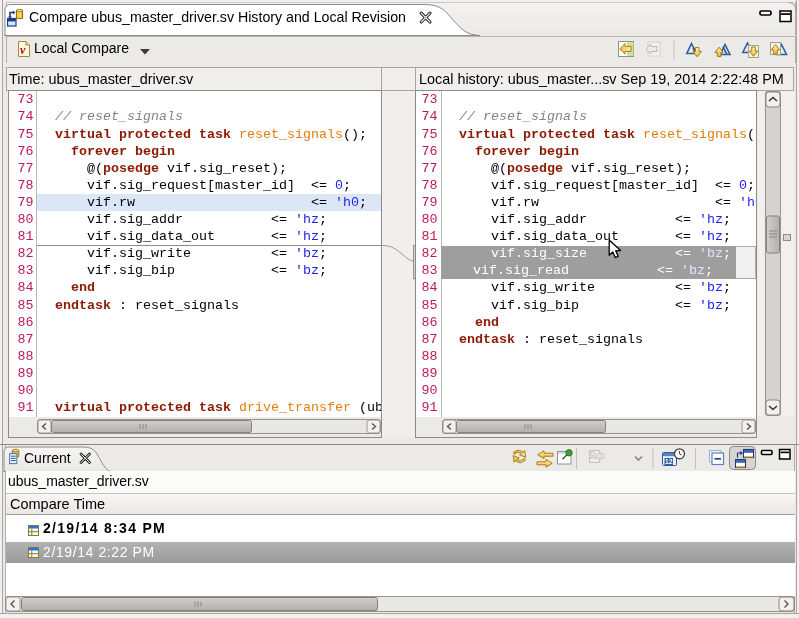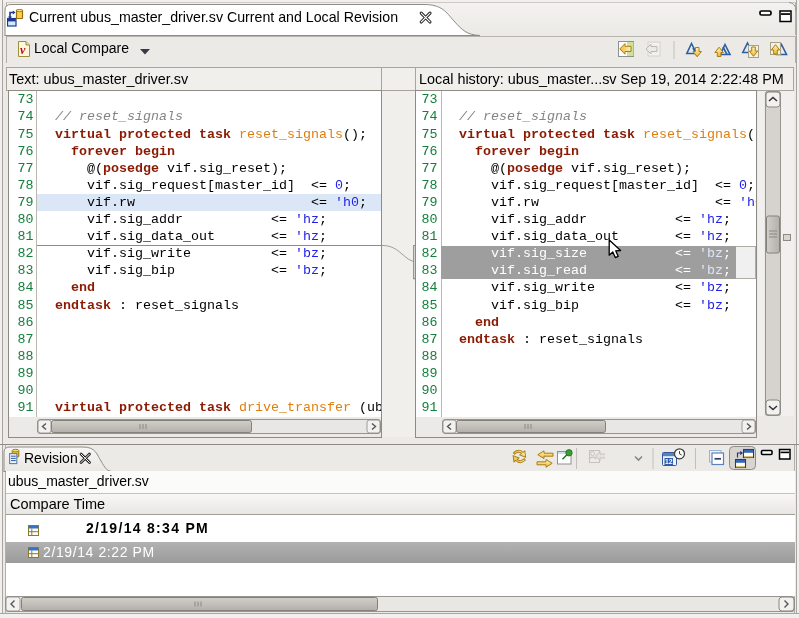--- a/index.html
+++ b/index.html
@@ -2,21 +2,21 @@
 <html><head><meta charset="utf-8">
 <style>
 * { margin:0; padding:0; box-sizing:border-box; }
 html,body { width:799px; height:618px; overflow:hidden; }
 body { position:relative; background:#eceae7; font-family:"Liberation Sans",sans-serif;
        -webkit-font-smoothing:antialiased; }
 .abs { position:absolute; }
 .cl { position:absolute; height:17.1px; line-height:17.1px; font-family:"Liberation Mono",monospace;
       font-size:13.33px; white-space:pre; overflow:hidden; color:#000; }
 .ln { position:absolute; height:17.1px; line-height:17.1px; font-family:"Liberation Mono",monospace;
-      font-size:13.33px; text-align:right; color:#15803d; }
+      font-size:13.33px; text-align:right; color:#be185d; }
 .k { color:#8b1a03; font-weight:bold; }
 .f { color:#e07f0d; }
 .c { color:#848484; font-style:italic; }
 .b { color:#2121e8; }
 .sel, .sel span { color:#ffffff !important; }
 .sel .b { color:#dfe5fb !important; }
 .hdrbox { position:absolute; top:67px; height:24px; background:#f1efec; border:1px solid #a8a49e;
           font-size:14.4px; line-height:23px; color:#000; white-space:nowrap; overflow:hidden; }
 </style></head>
 <body>
@@ -34,21 +34,21 @@
 
 <svg class="abs" style="left:7px;top:9px" width="17" height="18" viewBox="0 0 17 18">
   <rect x="0.5" y="9.5" width="8.5" height="7.5" fill="#cfeafc" stroke="#1d3a8f" stroke-width="1.2"></rect>
   <rect x="0.8" y="9.8" width="7.9" height="2.6" fill="#1d3a8f"></rect>
   <rect x="9.5" y="1" width="6" height="8.5" rx="0.5" fill="#f7d34a" stroke="#9a6d10" stroke-width="1.2"></rect>
   <ellipse cx="12.5" cy="1.6" rx="3" ry="1.1" fill="#fbe78a" stroke="#9a6d10" stroke-width="0.8"></ellipse>
   <path d="M3,8 L3,3.5 L6,3.5" fill="none" stroke="#1d3a8f" stroke-width="1.6"></path>
   <path d="M5.8,1.5 L8.5,3.5 L5.8,5.5 Z" fill="#1d3a8f"></path>
   <path d="M1,7.5 L5,7.5 L3,10 Z" fill="#1d3a8f"></path>
 </svg>
-<div class="abs" style="left:29px;top:8px;font-size:14.2px;line-height:19px;color:#000;">Current ubus_master_driver.sv Current and Local Revision</div>
+<div class="abs" style="left:29px;top:8px;font-size:14.2px;line-height:19px;color:#000;">Compare ubus_master_driver.sv History and Local Revision</div>
 <svg class="abs" style="left:419px;top:11px" width="14" height="14" viewBox="0 0 14 14">
   <path d="M2.2,2.2 L11,11 M11,2.2 L2.2,11" stroke="#1c1c1c" stroke-width="3.1" stroke-linecap="round"></path>
   <path d="M2.2,2.2 L11,11 M11,2.2 L2.2,11" stroke="#ffffff" stroke-width="1.1" stroke-linecap="round"></path>
 </svg>
 
 <svg class="abs" style="left:759px;top:9px" width="36" height="15" viewBox="0 0 36 15">
   <rect x="1" y="2" width="11" height="4" rx="1.5" fill="#fff" stroke="#000" stroke-width="1.7"></rect>
   <rect x="21" y="2" width="11" height="10.5" fill="#fff" stroke="#000" stroke-width="1.5"></rect>
   <rect x="22" y="4.2" width="9" height="1.7" fill="#000"></rect>
 </svg>
@@ -108,21 +108,21 @@
     <path d="M9.7,6 L13.3,6 L13.3,10 L15.7,10 L11.5,15.3 L7.3,10 L9.7,10 Z" fill="url(#ag)" stroke="#a87d14" stroke-width="1"></path>
   </g>
 
   <g transform="translate(152,0)">
     <path d="M11.5,3.5 L16.5,13.5 L6.8,13.5 Z" fill="none" stroke="#2b5fa3" stroke-width="1.6"></path>
     <rect x="0.5" y="1.5" width="10" height="12" fill="#f5f1e2" stroke="#a9a188" stroke-width="1"></rect>
     <path d="M3.7,13 L7.3,13 L7.3,9 L9.7,9 L5.5,3.7 L1.3,9 L3.7,9 Z" fill="url(#ag)" stroke="#a87d14" stroke-width="1"></path>
   </g>
 </svg>
 
-<div class="hdrbox" style="left:6px;width:376px;padding-left:2px;">Text: ubus_master_driver.sv</div>
+<div class="hdrbox" style="left:6px;width:376px;padding-left:2px;">Time: ubus_master_driver.sv</div>
 <div class="hdrbox" style="left:381px;width:35px;"></div>
 <div class="hdrbox" style="left:415px;width:379px;padding-left:3px;">Local history: ubus_master...sv Sep 19, 2014 2:22:48 PM</div>
 
 <div class="abs" style="left:8px;top:90px;width:374px;height:348px;background:#ffffff;border:1px solid #8e8b85;"></div>
 <div class="abs" style="left:36px;top:91px;width:1px;height:346px;background:#bbb8b2"></div>
 
 <div class="abs" style="left:37px;top:193.90px;width:344px;height:17.1px;background:#dbe7f6"></div>
 
 <div class="abs" style="left:37px;top:245px;width:344px;height:1px;background:#8e8b85"></div>
 <div class="ln" style="left:9px;top:91.30px;width:24.5px">73</div>
@@ -214,21 +214,21 @@
 <div class="cl" style="left:443px;top:91.30px;width:313px"></div>
 <div class="cl" style="left:443px;top:108.40px;width:313px">  <span class="c">// reset_signals</span></div>
 <div class="cl" style="left:443px;top:125.50px;width:313px">  <span class="k">virtual</span> <span class="k">protected</span> <span class="k">task</span> <span class="f">reset_signals</span>();</div>
 <div class="cl" style="left:443px;top:142.60px;width:313px">    <span class="k">forever</span> <span class="k">begin</span></div>
 <div class="cl" style="left:443px;top:159.70px;width:313px">      @(<span class="k">posedge</span> vif.sig_reset);</div>
 <div class="cl" style="left:443px;top:176.80px;width:313px">      vif.sig_request[master_id]  &lt;= <span class="b">0</span>;</div>
 <div class="cl" style="left:443px;top:193.90px;width:313px">      vif.rw                      &lt;= <span class="b">'h0</span>;</div>
 <div class="cl" style="left:443px;top:211.00px;width:313px">      vif.sig_addr           &lt;= <span class="b">'hz</span>;</div>
 <div class="cl" style="left:443px;top:228.10px;width:313px">      vif.sig_data_out       &lt;= <span class="b">'hz</span>;</div>
 <div class="cl sel" style="left:443px;top:245.20px;width:313px">      vif.sig_size           &lt;= <span class="b">'bz</span>;</div>
-<div class="cl sel" style="left:443px;top:262.30px;width:313px">      vif.sig_read           &lt;= <span class="b">'bz</span>;</div>
+<div class="cl sel" style="left:425px;top:262.30px;width:313px">      vif.sig_read           &lt;= <span class="b">'bz</span>;</div>
 <div class="cl" style="left:443px;top:279.40px;width:313px">      vif.sig_write          &lt;= <span class="b">'bz</span>;</div>
 <div class="cl" style="left:443px;top:296.50px;width:313px">      vif.sig_bip            &lt;= <span class="b">'bz</span>;</div>
 <div class="cl" style="left:443px;top:313.60px;width:313px">    <span class="k">end</span></div>
 <div class="cl" style="left:443px;top:330.70px;width:313px">  <span class="k">endtask</span> : reset_signals</div>
 <div class="cl" style="left:443px;top:347.80px;width:313px"></div>
 <div class="cl" style="left:443px;top:364.90px;width:313px"></div>
 <div class="cl" style="left:443px;top:382.00px;width:313px"></div>
 <div class="cl" style="left:443px;top:399.10px;width:313px"></div>
 
 <div class="abs" style="left:416px;top:417px;width:340px;height:19.5px;background:#eceae7"></div>
@@ -282,21 +282,21 @@
   </linearGradient>
     </defs>
   <path d="M1,27 L1,7 Q1,2 7,2 L80,2 C93,2 94,10 98,16 C102,23 104,26 109,26.5 L1,26.5 Z" fill="url(#tabg)" stroke="#8e8b85" stroke-width="1"></path>
 </svg>
 <svg class="abs" style="left:9px;top:448px" width="12" height="17" viewBox="0 0 12 17">
   <rect x="3.2" y="2.2" width="6.6" height="6.8" rx="1" fill="#edc93c" stroke="#8a6d1f" stroke-width="1"></rect>
   <ellipse cx="6.5" cy="2.6" rx="3.3" ry="1.3" fill="#f5de7a" stroke="#8a6d1f" stroke-width="0.8"></ellipse>
   <rect x="0.6" y="5.6" width="7.2" height="10" fill="#eef2fa" stroke="#5a7fae" stroke-width="1.1"></rect>
   <path d="M2,8.2 L6.8,8.2 M2,10.4 L6.8,10.4 M2,12.6 L6.8,12.6" stroke="#2f5ca8" stroke-width="1"></path>
 </svg>
-<div class="abs" style="left:24px;top:450px;font-size:14px;line-height:17px;color:#000;">Revision</div>
+<div class="abs" style="left:24px;top:450px;font-size:14px;line-height:17px;color:#000;">Current</div>
 <svg class="abs" style="left:79px;top:452px" width="13" height="13" viewBox="0 0 13 13">
   <path d="M2,2 L10.5,10.5 M10.5,2 L2,10.5" stroke="#222" stroke-width="2.8" stroke-linecap="round"></path>
   <path d="M2,2 L10.5,10.5 M10.5,2 L2,10.5" stroke="#fff" stroke-width="1" stroke-linecap="round"></path>
 </svg>
 
 <svg class="abs" style="left:508px;top:446px" width="290" height="26" viewBox="0 0 290 26">
   <defs>
     <linearGradient id="hag" x1="0" y1="0" x2="0" y2="1">
       <stop offset="0" stop-color="#fdf3c2"></stop>
         <stop offset="1" stop-color="#f0b929"></stop>
@@ -372,21 +372,21 @@
 <div class="abs" style="left:6px;top:471px;width:789px;height:23px;background:#fbfbfa;border-bottom:1px solid #c6c3bd;font-size:14px;line-height:21px;color:#000;padding-left:2px;">ubus_master_driver.sv</div>
 
 <div class="abs" style="left:6px;top:494px;width:789px;height:21px;background:linear-gradient(#f8f7f5,#e9e7e3);border-bottom:1px solid #a19d97;font-size:14.5px;line-height:20px;color:#000;padding-left:4px;">Compare Time</div>
 
 <div class="abs" style="left:6px;top:515px;width:789px;height:81px;background:#ffffff"></div>
 <svg class="abs" style="left:27.5px;top:524.5px" width="11" height="11" viewBox="0 0 11 11">
   <rect x="0.5" y="0.5" width="10" height="10" fill="#fdfdf8" stroke="#8a7a30" stroke-width="1"></rect>
   <rect x="0.8" y="0.8" width="9.4" height="2.7" fill="#2e72d2"></rect>
   <path d="M0.5,6.7 L10.5,6.7 M3.8,3.5 L3.8,10.5" stroke="#8a7a30" stroke-width="1"></path>
 </svg>
-<div class="abs" style="left:43px;top:517px;width:700px;height:23px;font-size:14px;line-height:23px;font-weight:bold;letter-spacing:1.3px;color:#000;margin-left:43px;">2/19/14 8:34 PM</div>
+<div class="abs" style="left:43px;top:517px;width:700px;height:23px;font-size:14px;line-height:23px;font-weight:bold;letter-spacing:1.3px;color:#000;">2/19/14 8:34 PM</div>
 <div class="abs" style="left:6px;top:542px;width:789px;height:21px;background:linear-gradient(#b2b2b2,#9b9b9b)"></div>
 <svg class="abs" style="left:27.5px;top:547px" width="11" height="11" viewBox="0 0 11 11">
   <rect x="0.5" y="0.5" width="10" height="10" fill="#fdfdf8" stroke="#8a7a30" stroke-width="1"></rect>
   <rect x="0.8" y="0.8" width="9.4" height="2.7" fill="#2e72d2"></rect>
   <path d="M0.5,6.7 L10.5,6.7 M3.8,3.5 L3.8,10.5" stroke="#8a7a30" stroke-width="1"></path>
 </svg>
 <div class="abs" style="left:43px;top:541px;width:700px;height:22px;font-size:14px;line-height:22px;letter-spacing:0.6px;color:#fff;">2/19/14 2:22 PM</div>
 
 <svg class="abs" style="left:5px;top:596px" width="790" height="16" viewBox="0 0 790 16">
   <rect x="0.5" y="0.5" width="789" height="15" rx="2.5" fill="#e9e7e4" stroke="#98958f"></rect>

